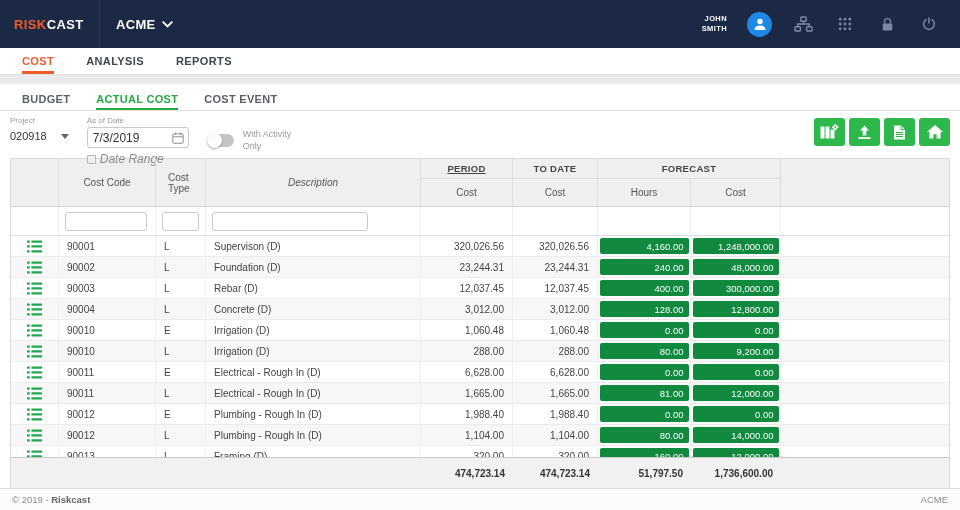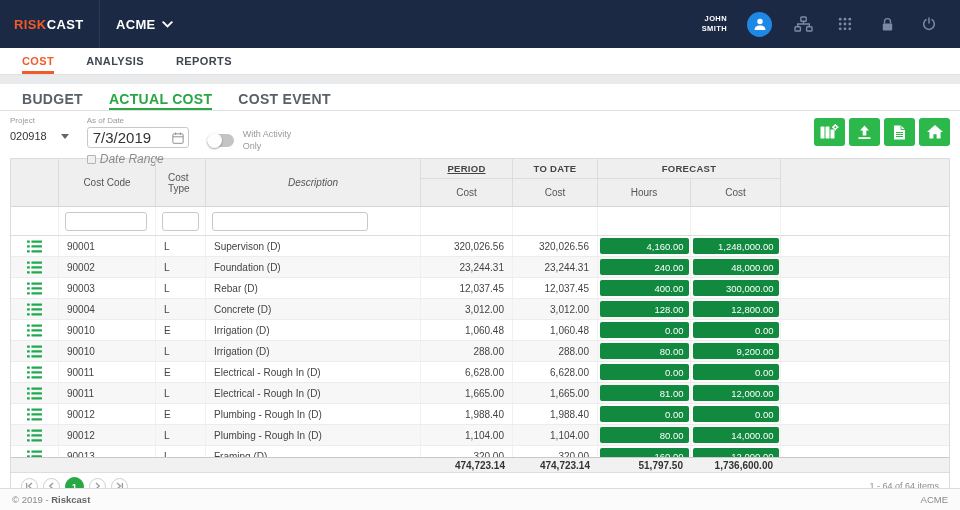--- a/index.html
+++ b/index.html
@@ -36,39 +36,39 @@
   .tab { display: flex; align-items: center; font-size: 11px; font-weight: 700;
          color: #3f4650; letter-spacing: .4px; border-bottom: 3px solid transparent;
          padding-top: 3px; cursor: pointer; }
   .tab.active { color: #f15a29; border-bottom-color: #f15a29; }
 
   .bar-gap { height: 9px; }
 
   
   .sub-tabs { height: 27px; background: #fff; border-bottom: 1px solid #e0e0e0;
               display: flex; align-items: stretch; padding-left: 22px; gap: 26px; }
-  .stab { display: flex; align-items: center; font-size: 14px; font-weight: 700;
+  .stab { display: flex; align-items: center; font-size: 11px; font-weight: 700;
           color: #5a6068; letter-spacing: .3px; border-bottom: 2px solid transparent;
           padding-top: 6px; cursor: pointer; }
   .stab.active { color: #28a745; border-bottom-color: #28a745; }
 
   
   .content { background: #fff; }
 
   .filter-bar { height: 47px; padding: 5px 10px 0 10px; display: flex; align-items: flex-start; }
   .f-label { font-size: 8px; color: #9a9a9a; margin-bottom: 2px; }
   .fg { margin-right: 18px; }
   .project-value { display: flex; align-items: center; gap: 14px; font-size: 11px;
                    color: #333; padding: 3px 0 2px 0; cursor: pointer; }
   .caret { width: 0; height: 0; border-left: 4px solid transparent; border-right: 4px solid transparent;
            border-top: 5px solid #666; display: inline-block; }
   .date-input { width: 102px; height: 21px; border: 1px solid #c9c9c9; border-radius: 3px;
                 background: #fff; display: flex; align-items: center; justify-content: space-between;
                 padding: 0 4px 0 5px; }
-  .date-input input { border: none; outline: none; width: 70px; font-size: 15px; color: #333;
+  .date-input input { border: none; outline: none; width: 70px; font-size: 12px; color: #333;
                       font-family: "Liberation Sans", sans-serif; }
   .cal { display: inline-flex; cursor: pointer; }
   .dr-row { display: flex; align-items: center; gap: 4px; margin-top: 4px; }
   .checkbox { width: 9px; height: 9px; border: 1px solid #b5b5b5; background: #f0f0f0;
               border-radius: 1px; display: inline-block; cursor: pointer; }
   .dr-label { font-size: 12px; color: #8c8c8c; font-style: italic; }
   .toggle-group { display: flex; align-items: center; margin-top: 13px; }
   .toggle { width: 27px; height: 13px; border-radius: 7px; background: #c4c4c4;
             position: relative; display: inline-block; margin-right: 9px; cursor: pointer; }
   .knob { position: absolute; left: 0; top: -1.5px; width: 15px; height: 15px; border-radius: 50%;
@@ -117,21 +117,21 @@
           border-right: 1px solid #f0f0f0; overflow: hidden; white-space: nowrap; }
   .cell.c-fill { border-right: none; }
   .c-icon { justify-content: center; }
   .c-code, .c-type, .c-desc { padding-left: 8px; }
   .c-num { justify-content: flex-end; padding-right: 8px; }
   .c-bar { padding: 2px 1.5px; }
   .bar { flex: 1; height: 100%; background: #11893f; border-radius: 2px; color: #fff;
          display: flex; align-items: center; justify-content: flex-end; padding-right: 5px;
          font-size: 9.5px; }
 
-  .totals-row { display: grid; grid-template-columns: var(--cols); height: 15px;
+  .totals-row { display: grid; grid-template-columns: var(--cols); height: 32px;
                 background: #f1f1f1; border-top: 1px solid #c9c9c9; }
   .tc { display: flex; align-items: center; font-size: 10px; font-weight: 700; color: #333; }
   .tc.num { justify-content: flex-end; padding-right: 8px; }
 
   .pager { height: 27px; border-top: 1px solid #ddd; display: flex; align-items: center;
            padding: 0 10px; background: #fff; }
   .pg { width: 17px; height: 17px; border-radius: 50%; border: 1px solid #cfcfcf; background: #fff;
         color: #9a9a9a; display: flex; align-items: center; justify-content: center;
         margin-right: 5px; cursor: pointer; padding: 0; }
   .pg.current { width: 19px; height: 19px; background: #28a745; border-color: #28a745;

